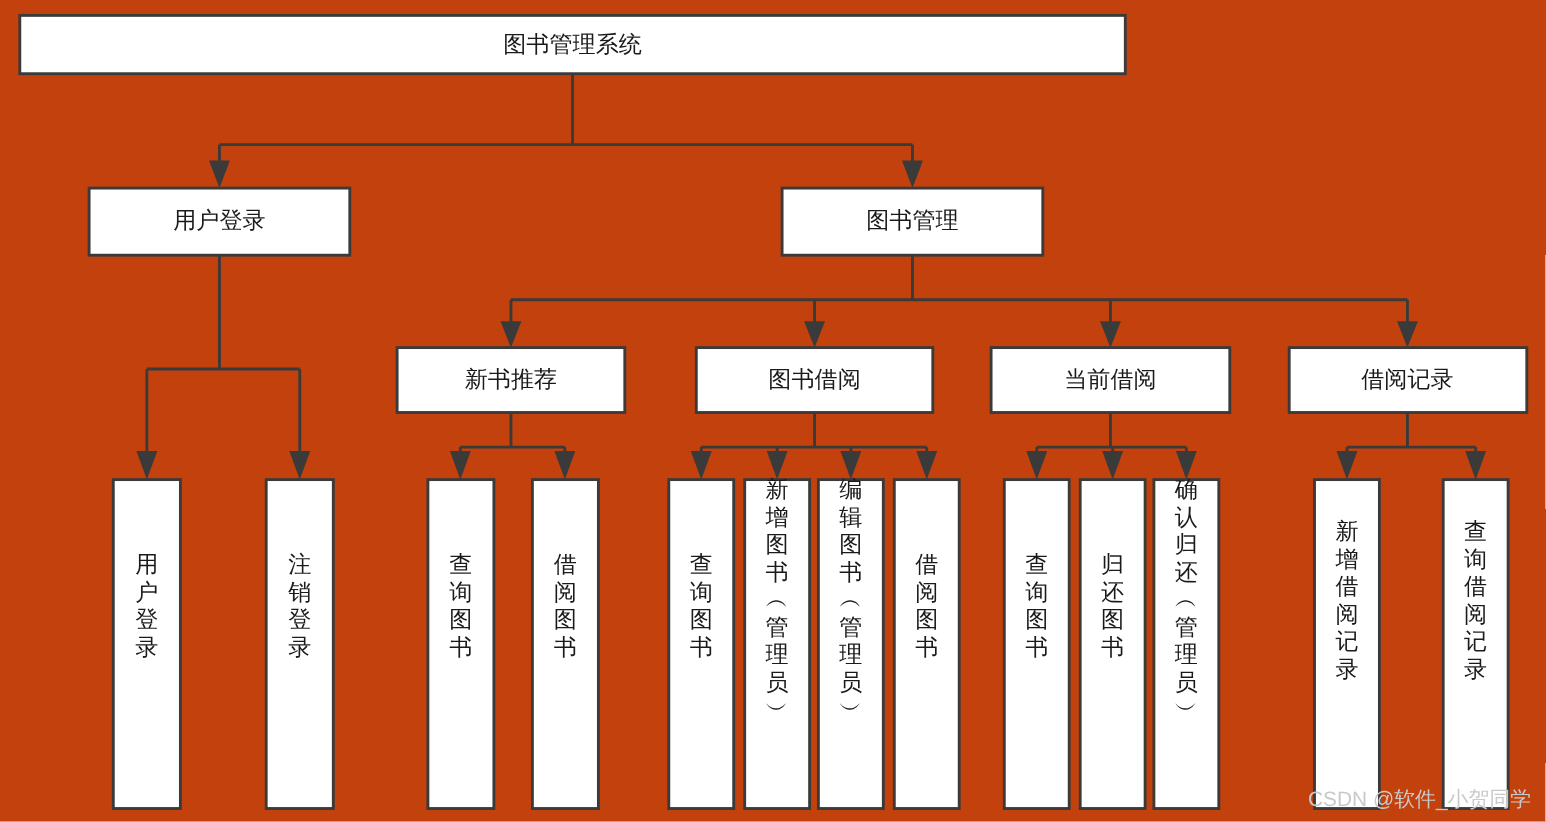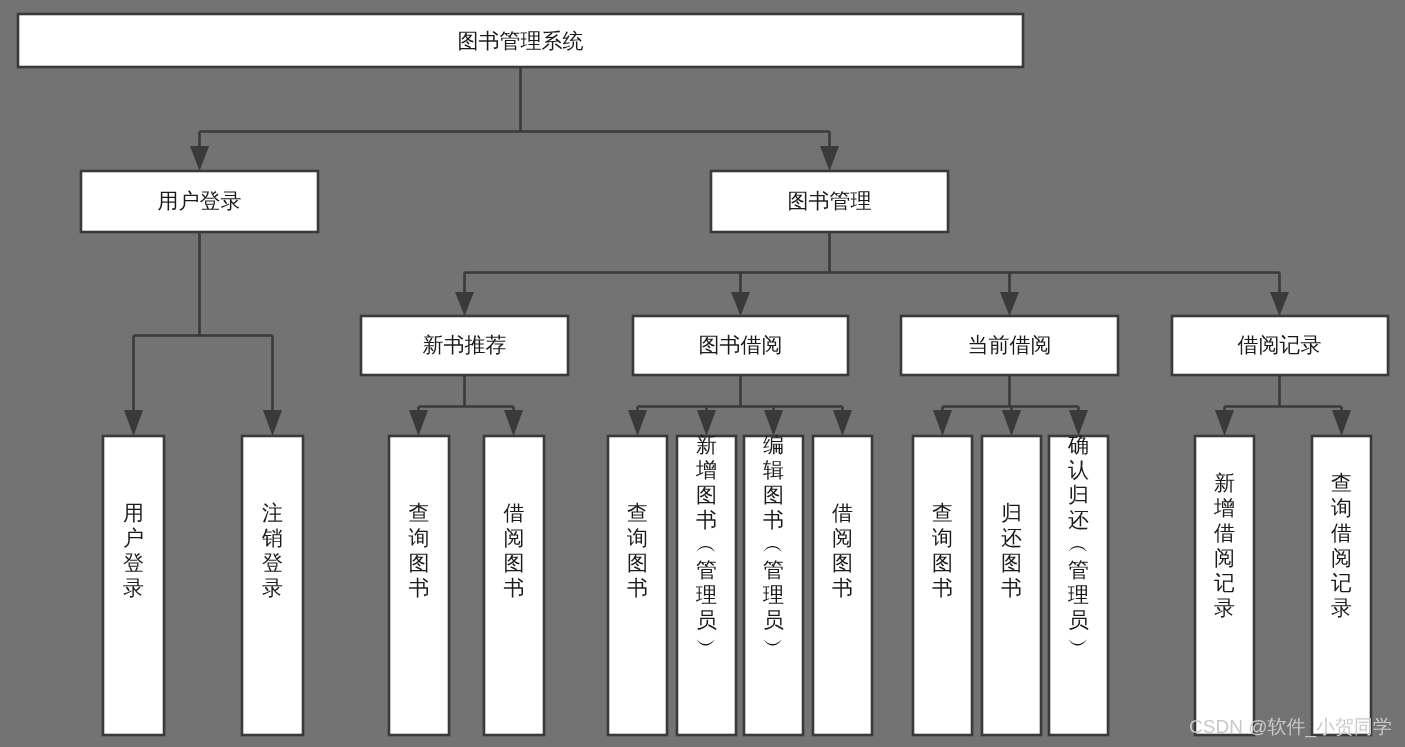--- a/index.html
+++ b/index.html
@@ -7,21 +7,21 @@
     padding: 0;
     background: #ffffff;
   }
   body {
     font-family: "Liberation Sans", "DejaVu Sans", sans-serif;
   }
   #diagram-root {
     position: relative;
     width: 1405px;
     height: 747px;
-    background: #737373;
+    background: #c2410c;
     overflow: hidden;
   }
   svg#flow-svg {
     position: absolute;
     left: 0;
     top: 0;
     width: 1405px;
     height: 747px;
     display: block;
   }

